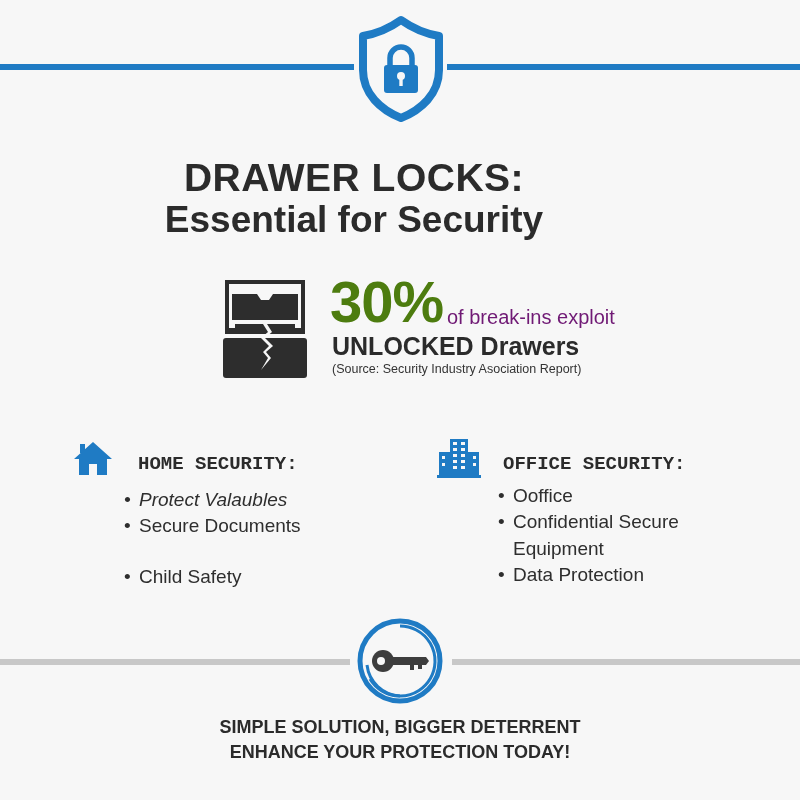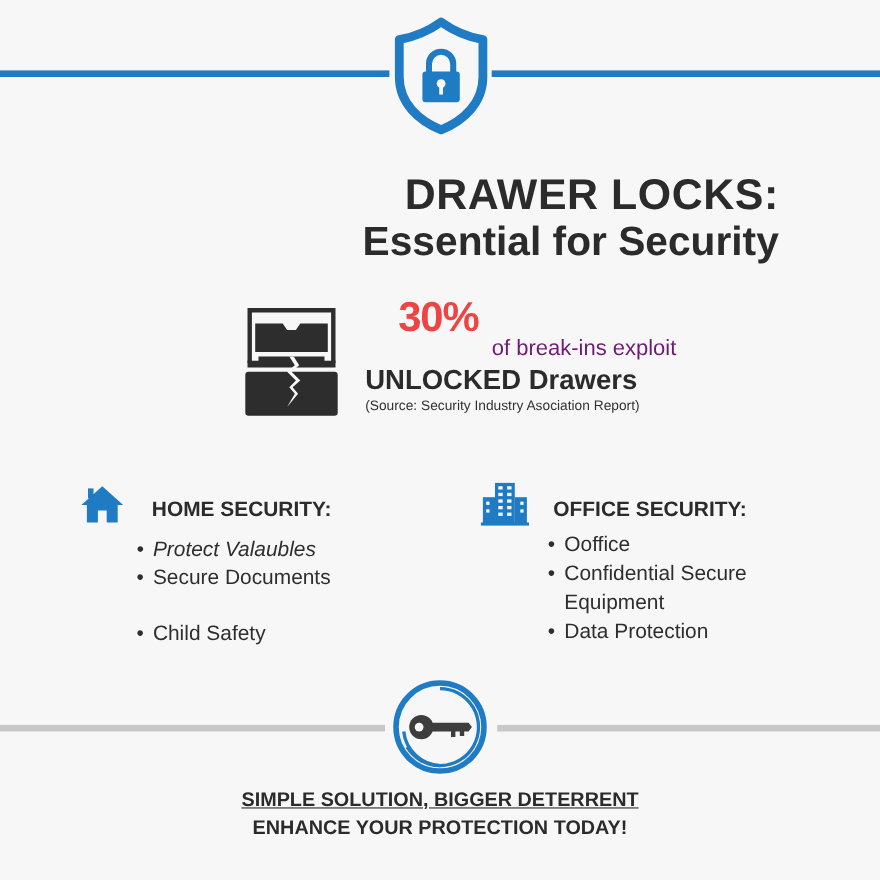--- a/index.html
+++ b/index.html
@@ -12,68 +12,68 @@
     }
     .abs { position: absolute; }
 
     
     .top-line { position: absolute; height: 6px; top: 64px; background: #1f7bc4; }
     .top-line.left { left: 0; width: 354px; }
     .top-line.right { left: 447px; width: 353px; }
     .shield { left: 357px; top: 14px; width: 86px; width: 88px; height: 110px; }
 
     .title {
-      position: absolute; left: 0; width: 708px; text-align: right;
+      position: absolute; left: 0; width: 708px; text-align: center;
       font-weight: bold; color: #2b2b2b;
     }
     .title.l1 { top: 156px; font-size: 39px; letter-spacing: 0.5px; }
     .title.l2 { top: 199px; font-size: 37px; }
 
     .drawer-icon { left: 221px; top: 272px; width: 86px; width: 88px; height: 108px; }
 
     .stat-big {
       position: absolute; left: 330px; top: 268px;
-      font-size: 38px; font-weight: bold; color: #ef4444; letter-spacing: -1px; margin-left: 32px;
+      font-size: 58px; font-weight: bold; color: #4d7c0f; letter-spacing: -1px;
     }
     .stat-suffix {
       position: absolute; left: 447px; top: 306px; font-size: 20px; color: #701a75;
     }
     .stat-emph {
       position: absolute; left: 332px; top: 332px; font-size: 25px; font-weight: bold; color: #2b2b2b;
     }
     .stat-source {
       position: absolute; left: 332px; top: 362px; font-size: 12.5px; color: #333; text-align: right;
     }
 
     .section-icon { position: absolute; }
     .home-icon { left: 73px; top: 440px; width: 40px; height: 36px; }
     .office-icon { left: 437px; top: 438px; width: 44px; height: 40px; }
 
     .sec-head {
-      position: absolute; font-size: 19px; font-weight: bold; color: #2b2b2b;
+      position: absolute; font-size: 19px; font-weight: bold; color: #2b2b2b; font-family: Liberation Mono, monospace;
     }
     .home-head { left: 138px; top: 453px; }
     .office-head { left: 503px; top: 453px; }
 
     .item {
       position: absolute; font-size: 19px; color: #2e2e2e; white-space: nowrap;
     }
     .item .dot { display: inline-block; width: 15px; }
 
     
     .bot-line { position: absolute; height: 6px; top: 659px; background: #c8c8c8; }
     .bot-line.left { left: 0; width: 350px; }
     .bot-line.right { left: 452px; width: 348px; }
     .key-badge { left: 356px; top: 617px; width: 88px; height: 88px; }
 
     .cta {
       position: absolute; left: 0; width: 800px; text-align: center;
       font-size: 18px; font-weight: bold; color: #2b2b2b;
     }
-    .cta.l1 { top: 717px; text-decoration: underline; }
+    .cta.l1 { top: 717px; }
     .cta.l2 { top: 742px; }
   </style>
 </head>
 <body>
 
 <div class="top-line left"></div>
 <div class="top-line right"></div>
 <svg class="abs shield" viewBox="0 0 88 110">
   <path d="M44 6 C 58 16, 70 20, 82 22 L 82 56 C 82 80, 64 96, 44 104 C 24 96, 6 80, 6 56 L 6 22 C 18 20, 30 16, 44 6 Z" fill="#f7f7f7" stroke="#1f7bc4" stroke-width="8" stroke-linejoin="round"></path>
   <path d="M33 52 L33 44 A11 11 0 0 1 55 44 L55 52" fill="none" stroke="#1f7bc4" stroke-width="5.5"></path>

